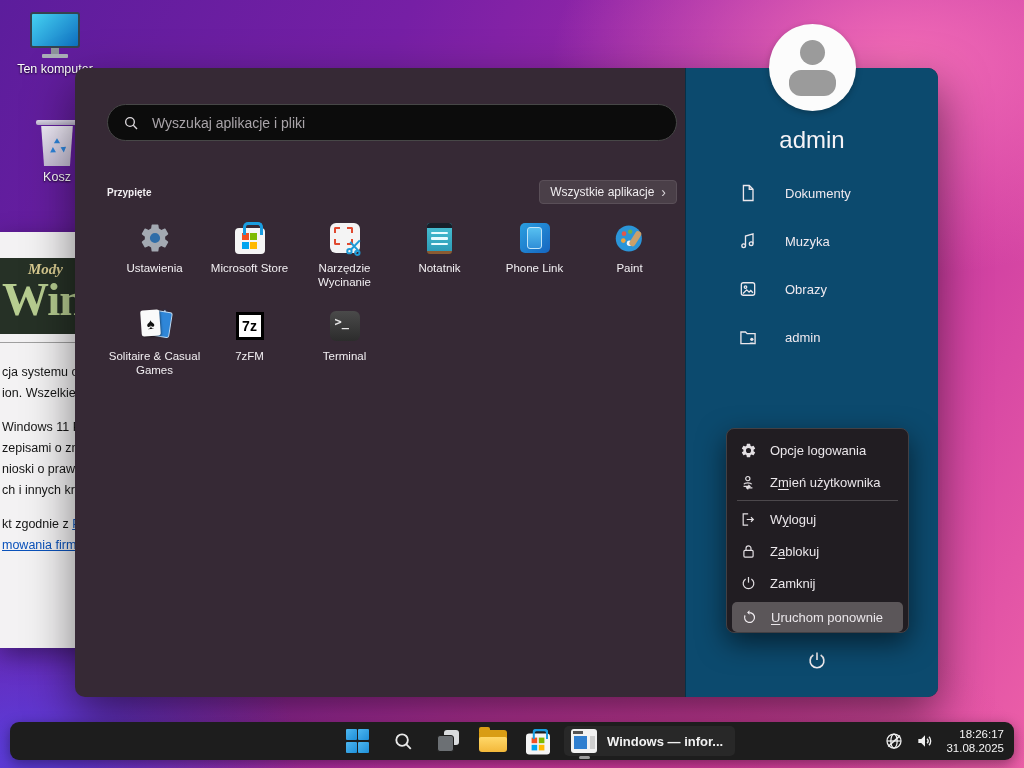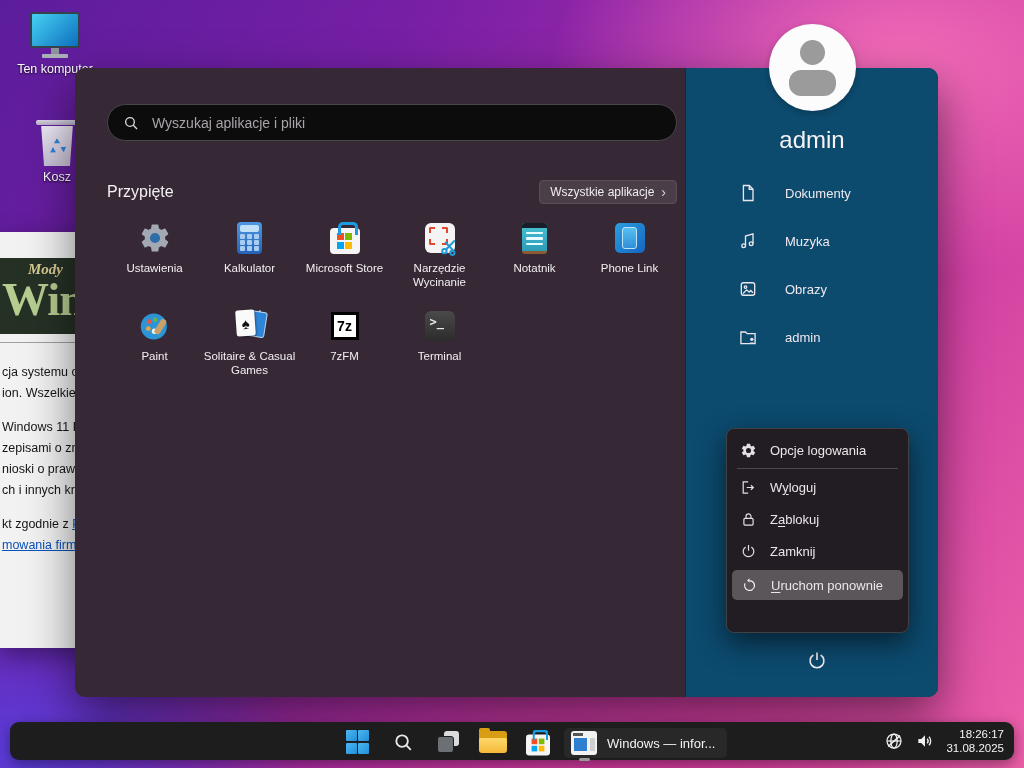--- a/index.html
+++ b/index.html
@@ -41,21 +41,21 @@
 
   
   .start-menu{position:absolute;left:75px;top:68px;width:863px;height:629px;border-radius:10px;
     background:#362935;box-shadow:0 18px 48px rgba(0,0,0,.5);z-index:5;}
   .search-pill{position:absolute;left:32px;top:36px;width:570px;height:37px;border-radius:19px;
     background:#0c0c0c;border:1px solid #474747;display:flex;align-items:center;gap:11px;padding-left:15px;box-sizing:border-box;}
   .search-pill input{flex:1;background:transparent;border:none;outline:none;color:#eee;font-size:14px;
     font-family:"Liberation Sans",sans-serif;}
   .search-pill input::placeholder{color:#a9a4a9;}
   .pinned-row{position:absolute;left:32px;top:112px;width:570px;display:flex;align-items:center;justify-content:space-between;}
-  .pinned-title{color:#f3f0f3;font-size:16px;font-weight:normal;}
+  .pinned-title{color:#f3f0f3;font-size:10px;font-weight:bold;}
   .all-apps-btn{background:#4a3f48;border:1px solid #5a4f58;border-radius:4px;color:#f0edf0;font-size:12px;
     padding:4px 10px;display:flex;align-items:center;gap:7px;cursor:default;}
   .all-apps-btn .chev{font-size:14px;line-height:10px;color:#d8d4d8;}
   .apps-grid{position:absolute;left:32px;top:144px;width:572px;display:grid;grid-template-columns:repeat(6,95px);
     grid-auto-rows:88px;}
   .app-cell{display:flex;flex-direction:column;align-items:center;padding-top:8px;box-sizing:border-box;}
   .app-icon{width:36px;height:36px;display:flex;align-items:center;justify-content:center;}
   .app-name{margin-top:6px;color:#f2eff2;font-size:11.5px;line-height:13.5px;text-align:center;max-width:92px;}
 
   
@@ -114,21 +114,21 @@
     border:1px solid #434044;border-radius:8px;box-shadow:0 10px 28px rgba(0,0,0,.55);box-sizing:border-box;
     padding-top:5px;z-index:6;}
   .pm-item{height:32px;display:flex;align-items:center;gap:13px;padding-left:13px;color:#eae6ea;font-size:13px;text-align:center;}
   .pm-item u{text-underline-offset:2px;}
   .pm-sep{border-top:1px solid #4c484c;margin:2px 10px;}
   .pm-item.highlight{background:#5b5659;border-radius:5px;margin:3px 5px 0;padding-left:9px;height:30px;}
 
   
   .taskbar{position:absolute;left:10px;top:722px;width:1004px;height:38px;background:#1d1d1d;border-radius:9px;
     z-index:8;box-shadow:0 4px 14px rgba(0,0,0,.4);}
-  .tb-center{position:absolute;left:329px;top:2px;height:34px;display:flex;align-items:flex-end;gap:8px;}
+  .tb-center{position:absolute;left:329px;top:2px;height:34px;display:flex;align-items:center;gap:8px;font-weight:bold;}
   .tb-btn{width:37px;height:32px;border-radius:5px;display:flex;align-items:center;justify-content:center;}
   .win-logo{display:grid;grid-template-columns:11px 11px;grid-auto-rows:11px;gap:1.5px;}
   .win-logo i{background:linear-gradient(135deg,#4db7f0,#1f8fd8);border-radius:1px;}
   .tb-taskview{position:relative;width:22px;height:22px;}
   .tv-back{position:absolute;right:0;top:0;width:15px;height:15px;background:#dadcde;border-radius:3px;}
   .tv-front{position:absolute;left:0;bottom:0;width:15px;height:15px;background:#6c7074;border-radius:3px;
     border:1.5px solid #1d1d1d;}
   .tb-folder{position:relative;width:28px;height:22px;}
   .tb-folder .back{position:absolute;left:0;top:0;width:28px;height:20px;background:#d99d14;border-radius:3px;}
   .tb-folder .back::before{content:"";position:absolute;left:0;top:-3px;width:11px;height:5px;background:#d99d14;
@@ -212,39 +212,20 @@
     <div class="app-cell">
       <div class="app-icon">
         <svg width="34" height="34" viewBox="0 0 24 24">
             <circle cx="12" cy="12" r="4.2" fill="#2f6da8"></circle>
             <path fill="#a3a9b2" fill-rule="evenodd" d="M19.14 12.94c.04-.3.06-.61.06-.94s-.02-.64-.07-.94l2.03-1.58a.5.5 0 00.12-.61l-1.92-3.32a.5.5 0 00-.59-.22l-2.39.96a7.3 7.3 0 00-1.62-.94l-.36-2.54a.48.48 0 00-.48-.41h-3.84a.48.48 0 00-.47.41l-.36 2.54c-.59.24-1.13.57-1.62.94l-2.39-.96a.5.5 0 00-.59.22L2.74 8.87a.5.5 0 00.12.61l2.03 1.58c-.05.3-.09.63-.09.94s.02.64.07.94l-2.03 1.58a.5.5 0 00-.12.61l1.92 3.32c.12.22.37.29.59.22l2.39-.96c.5.38 1.03.7 1.62.94l.36 2.54c.05.24.24.41.48.41h3.84c.24 0 .44-.17.47-.41l.36-2.54c.59-.24 1.13-.56 1.62-.94l2.39.96c.22.08.47 0 .59-.22l1.92-3.32a.5.5 0 00-.12-.61l-2.01-1.58zM12 15.6a3.6 3.6 0 110-7.2 3.6 3.6 0 010 7.2z"></path>
           </svg>
       </div>
       <div class="app-name">Ustawienia</div>
     </div>
 
-    <div class="app-cell">
-      <div class="app-icon">
-        <div class="ic-calc">
-            <div class="scr"></div>
-            <div class="keys">
-              <i></i>
-              <i></i>
-              <i></i>
-              <i></i>
-              <i></i>
-              <i></i>
-              <i></i>
-              <i></i>
-              <i></i>
-            </div>
-          </div>
-      </div>
-      <div class="app-name">Kalkulator</div>
-    </div>
 
     <div class="app-cell">
       <div class="app-icon">
         <div class="ic-store">
             <div class="win4">
               <i></i>
               <i></i>
               <i></i>
               <i></i>
             </div>
@@ -369,20 +350,29 @@
         <span>admin</span>
       </div>
     </div>
 
     <div class="power-menu">
       <div class="pm-item">
         <svg width="17" height="17" viewBox="0 0 24 24">
             <path fill="#e3dfe3" fill-rule="evenodd" d="M19.14 12.94c.04-.3.06-.61.06-.94s-.02-.64-.07-.94l2.03-1.58a.5.5 0 00.12-.61l-1.92-3.32a.5.5 0 00-.59-.22l-2.39.96a7.3 7.3 0 00-1.62-.94l-.36-2.54a.48.48 0 00-.48-.41h-3.84a.48.48 0 00-.47.41l-.36 2.54c-.59.24-1.13.57-1.62.94l-2.39-.96a.5.5 0 00-.59.22L2.74 8.87a.5.5 0 00.12.61l2.03 1.58c-.05.3-.09.63-.09.94s.02.64.07.94l-2.03 1.58a.5.5 0 00-.12.61l1.92 3.32c.12.22.37.29.59.22l2.39-.96c.5.38 1.03.7 1.62.94l.36 2.54c.05.24.24.41.48.41h3.84c.24 0 .44-.17.47-.41l.36-2.54c.59-.24 1.13-.56 1.62-.94l2.39.96c.22.08.47 0 .59-.22l1.92-3.32a.5.5 0 00-.12-.61l-2.01-1.58zM12 15.6a3.6 3.6 0 110-7.2 3.6 3.6 0 010 7.2z"></path>
           </svg>
         <span><span>Opcje logowania</span><u></u><span></span></span>
+      </div>
+      <div class="pm-item">
+        <svg width="17" height="17" viewBox="0 0 24 24" fill="none" stroke="#e3dfe3" stroke-width="1.7">
+            <circle cx="11" cy="6.5" r="3"></circle>
+            <path d="M5.5 14.5c1.2-2.6 9.8-2.6 11 0"></path>
+            <path d="M5 17.5h9M11.8 15.3l2.4 2.2-2.4 2.2"></path>
+            <path d="M17.5 21H8.5M11.7 23.2L9.3 21l2.4-2.2" transform="translate(0,-1.5)"></path>
+          </svg>
+        <span><span>Z</span><u>m</u><span>ień użytkownika</span></span>
       </div>
       <div class="pm-sep"></div>
       <div class="pm-item">
         <svg width="17" height="17" viewBox="0 0 24 24" fill="none" stroke="#e3dfe3" stroke-width="1.7">
             <path d="M11.5 4H4.5v16h7"></path>
             <path d="M9.5 12h9M15.5 8.8L18.8 12l-3.3 3.2"></path>
           </svg>
         <span><span>W</span><u>y</u><span>loguj</span></span>
       </div>
       <div class="pm-item">

